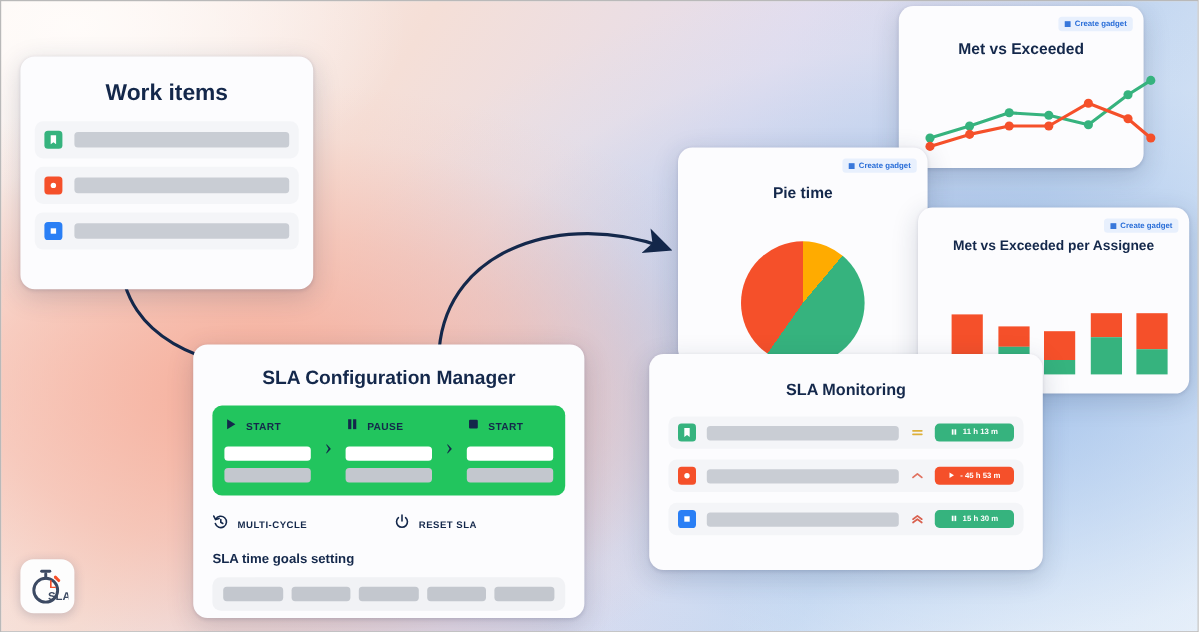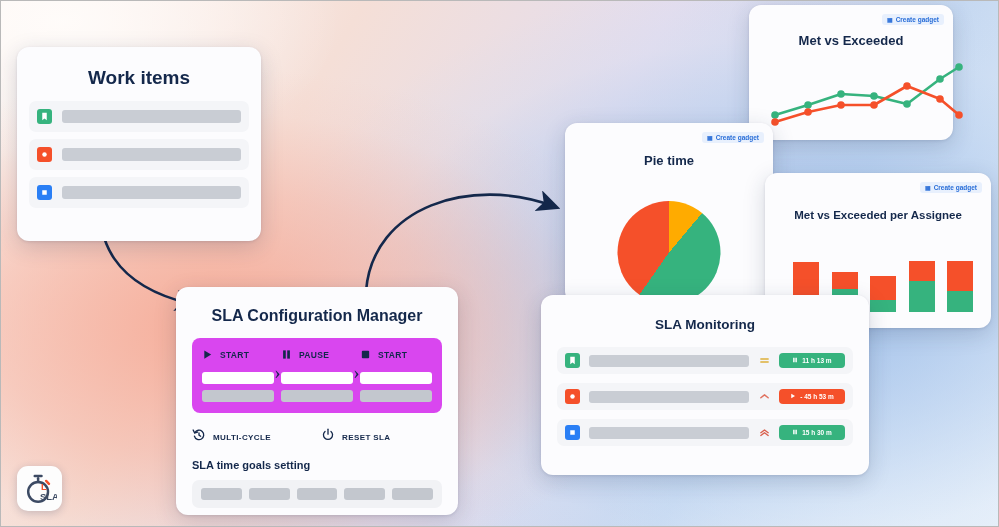--- a/index.html
+++ b/index.html
@@ -50,24 +50,24 @@
 
   
   #headline {
     position: absolute; left: 276px; top: 14px; width: 448px;
     text-align: center; color: #14284b;
     font-size: 31px; font-weight: bold; line-height: 1.18;
     letter-spacing: -0.3px;
   }
 
   
-  #sla-config { left: 175px; top: 286px; width: 282px; height: 228px; padding: 14px 16px; }
+  #sla-config { left: 160px; top: 286px; width: 326px; height: 228px; padding: 14px 16px; }
   #sla-config .card-title { font-size: 16px; margin-top: 6px; margin-bottom: 13px; }
   .ctrl-panel {
-    background: #d946ef; border-radius: 8px; padding: 9px 10px 11px;
+    background: #22c55e; border-radius: 8px; padding: 9px 10px 11px;
     display: flex; align-items: flex-start; justify-content: space-between;
   }
   .ctrl-col { width: 72px; }
   .ctrl-head { display: flex; align-items: center; gap: 7px; height: 16px; margin-bottom: 9px; }
   .ctrl-label { font-size: 8.5px; font-weight: bold; color: #14284b; letter-spacing: .3px; }
   .ctrl-input { height: 12px; border-radius: 3px; background: #ffffff; margin-bottom: 6px; }
   .ctrl-sub   { height: 12px; border-radius: 3px; background: #c3c7ce; }
   .chev { color: #14284b; font-size: 19px; line-height: 1; margin-top: 16px;
           font-weight: 300; font-family: "Liberation Serif", serif; }
   .opt-row { display: flex; align-items: center; gap: 8px; margin-top: 15px; }
@@ -99,21 +99,21 @@
     position: absolute; left: 50%; top: 78px; transform: translateX(-50%);
     width: 103px; height: 103px; border-radius: 50%;
     background: conic-gradient(
       #ffab00 0deg 40deg,
       #36b37e 40deg 215deg,
       #f5502a 215deg 360deg);
   }
 
   
   #gadget-bars { left: 764px; top: 172px; width: 226px; height: 155px; }
-  #gadget-bars .card-title { font-size: 11.5px; margin-top: 36px; }
+  #gadget-bars .card-title { font-size: 11.5px; margin-top: 26px; }
   .bars {
     position: absolute; left: 28px; right: 18px; bottom: 16px; height: 68px;
     display: flex; align-items: flex-end; justify-content: space-between;
   }
   .bar { width: 26px; display: flex; flex-direction: column; }
   .bar .seg-top { background: #f5502a; }
   .bar .seg-bot { background: #36b37e; }
 
   
   #sla-monitoring { left: 540px; top: 294px; width: 328px; height: 180px; padding: 14px 16px; }

